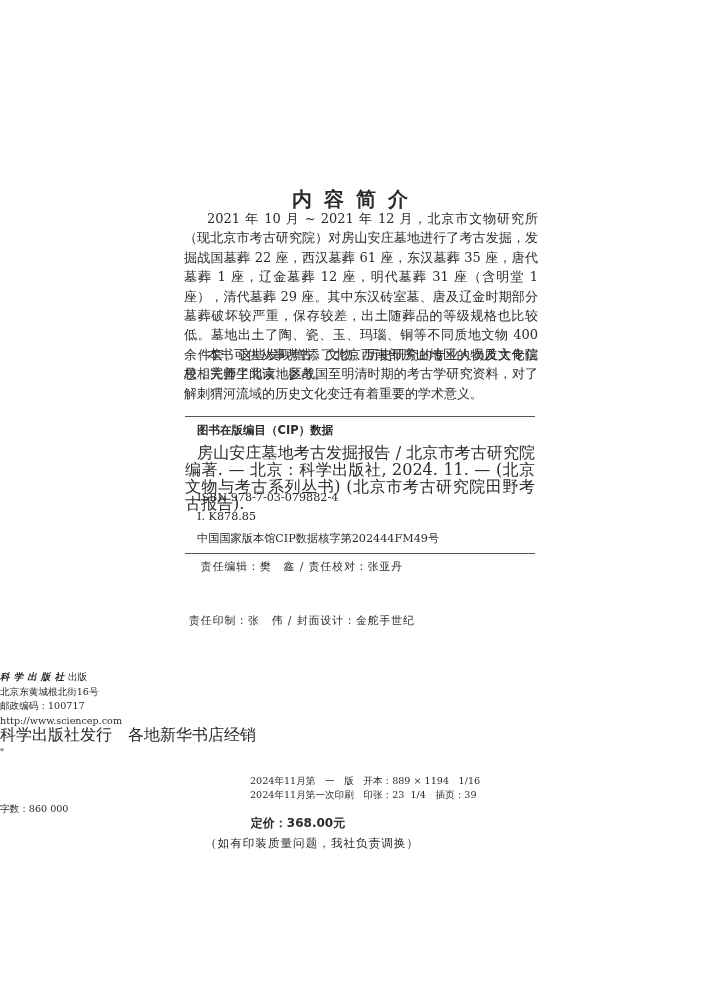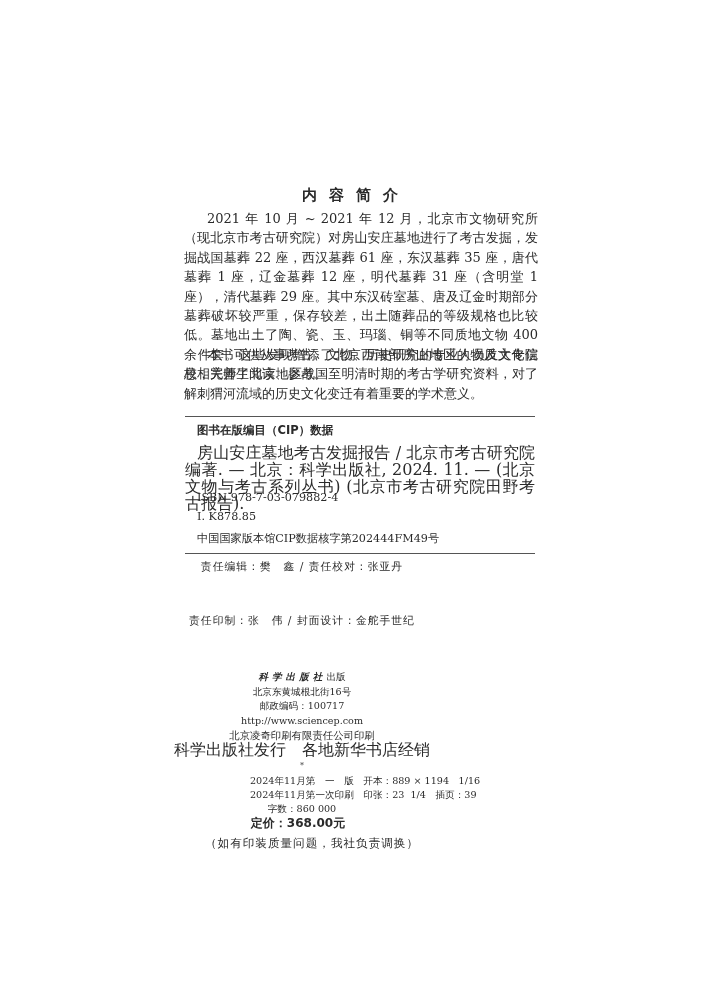--- a/index.html
+++ b/index.html
@@ -1,32 +1,32 @@
 <!DOCTYPE html>
 <html><head>
 <meta charset="utf-8">
 <style>
   html, body { margin: 0; padding: 0; background: #ffffff; }
   body { width: 720px; height: 1000px; position: relative; overflow: hidden;
          font-family: "DejaVu Serif", "Liberation Serif", serif; color: #2a2a2a; }
   .abs { position: absolute; }
-  .title { left: 0; width: 712px; top: 186px; text-align: center; font-size: 15px;
+  .title { left: 0; width: 712px; top: 186px; text-align: center; font-size: 20px;
            letter-spacing: 12px; font-family: Liberation Mono, monospace; font-weight: bold; }
   .para { left: 184px; width: 354px; font-size: 13px; line-height: 19.4px; text-align: justify; }
   .para .indent { display: inline-block; width: 23px; }
   .p1 { top: 209px; }
   .p2 { top: 345px; }
   .rule { left: 185px; width: 350px; height: 1px; background: #555; }
   .cip-head { left: 197px; top: 423px; font-size: 11.5px; font-weight: bold;
               font-family: "DejaVu Sans", "Liberation Sans", sans-serif; }
   .cip-body { left: 185px; width: 350px; top: 444px; font-size: 16px; line-height: 17px; text-align: justify; }
   .cip-line { left: 197px; font-size: 11.2px; }
   .staff { left: 0; width: 604px; text-align: center; font-size: 10.8px; letter-spacing: 1px;
            font-family: "DejaVu Serif", serif; }
-  .colophon { left: 0; width: 604px; text-align: center; font-size: 9.6px; line-height: 14.5px; }
+  .colophon { left: 0; width: 604px; text-align: left; font-size: 9.6px; line-height: 14.5px; }
   .pub-name { font-weight: bold; font-style: italic; letter-spacing: 4px; }
   .star { font-size: 8px; }
   .spec { left: 250px; font-size: 9.6px; white-space: pre; }
   .price { left: 0; width: 596px; text-align: center; top: 815px; font-size: 12px; font-weight: bold;
            font-family: "DejaVu Sans", "Liberation Sans", sans-serif; }
   .notice { left: 0; width: 624px; text-align: center; top: 836px; font-size: 11.6px; letter-spacing: 1px; }
 </style>
 </head>
 <body>
 
@@ -51,21 +51,20 @@
 <div class="abs staff" style="top:560px;">责任编辑：樊　鑫 / 责任校对：张亚丹</div>
 <div class="abs staff" style="top:578px;margin-top:36px;">责任印制：张　伟 / 封面设计：金舵手世纪</div>
 
 <div class="abs colophon" style="top:670px;">
   <div>
     <span class="pub-name">科学出版社</span><span>出版</span>
   </div>
   <div>北京东黄城根北街16号</div>
   <div>邮政编码：100717</div>
   <div>http://www.sciencep.com</div>
-  <div style="font-size:10.4px;">北京凌奇印刷有限责任公司印刷</div>
   <div style="font-size:16px;">科学出版社发行　各地新华书店经销</div>
   <div class="star" style="margin-top:2px;">*</div>
 </div>
 
 <div class="abs spec" style="top:775px;">2024年11月第　一　版　开本：889 × 1194　1/16</div>
 <div class="abs spec" style="top:789px;">2024年11月第一次印刷　印张：23  1/4　插页：39</div>
 <div class="abs colophon" style="top:802px;">字数：860 000</div>
 
 <div class="abs price">定价：368.00元</div>
 <div class="abs notice">（如有印装质量问题，我社负责调换）</div>

